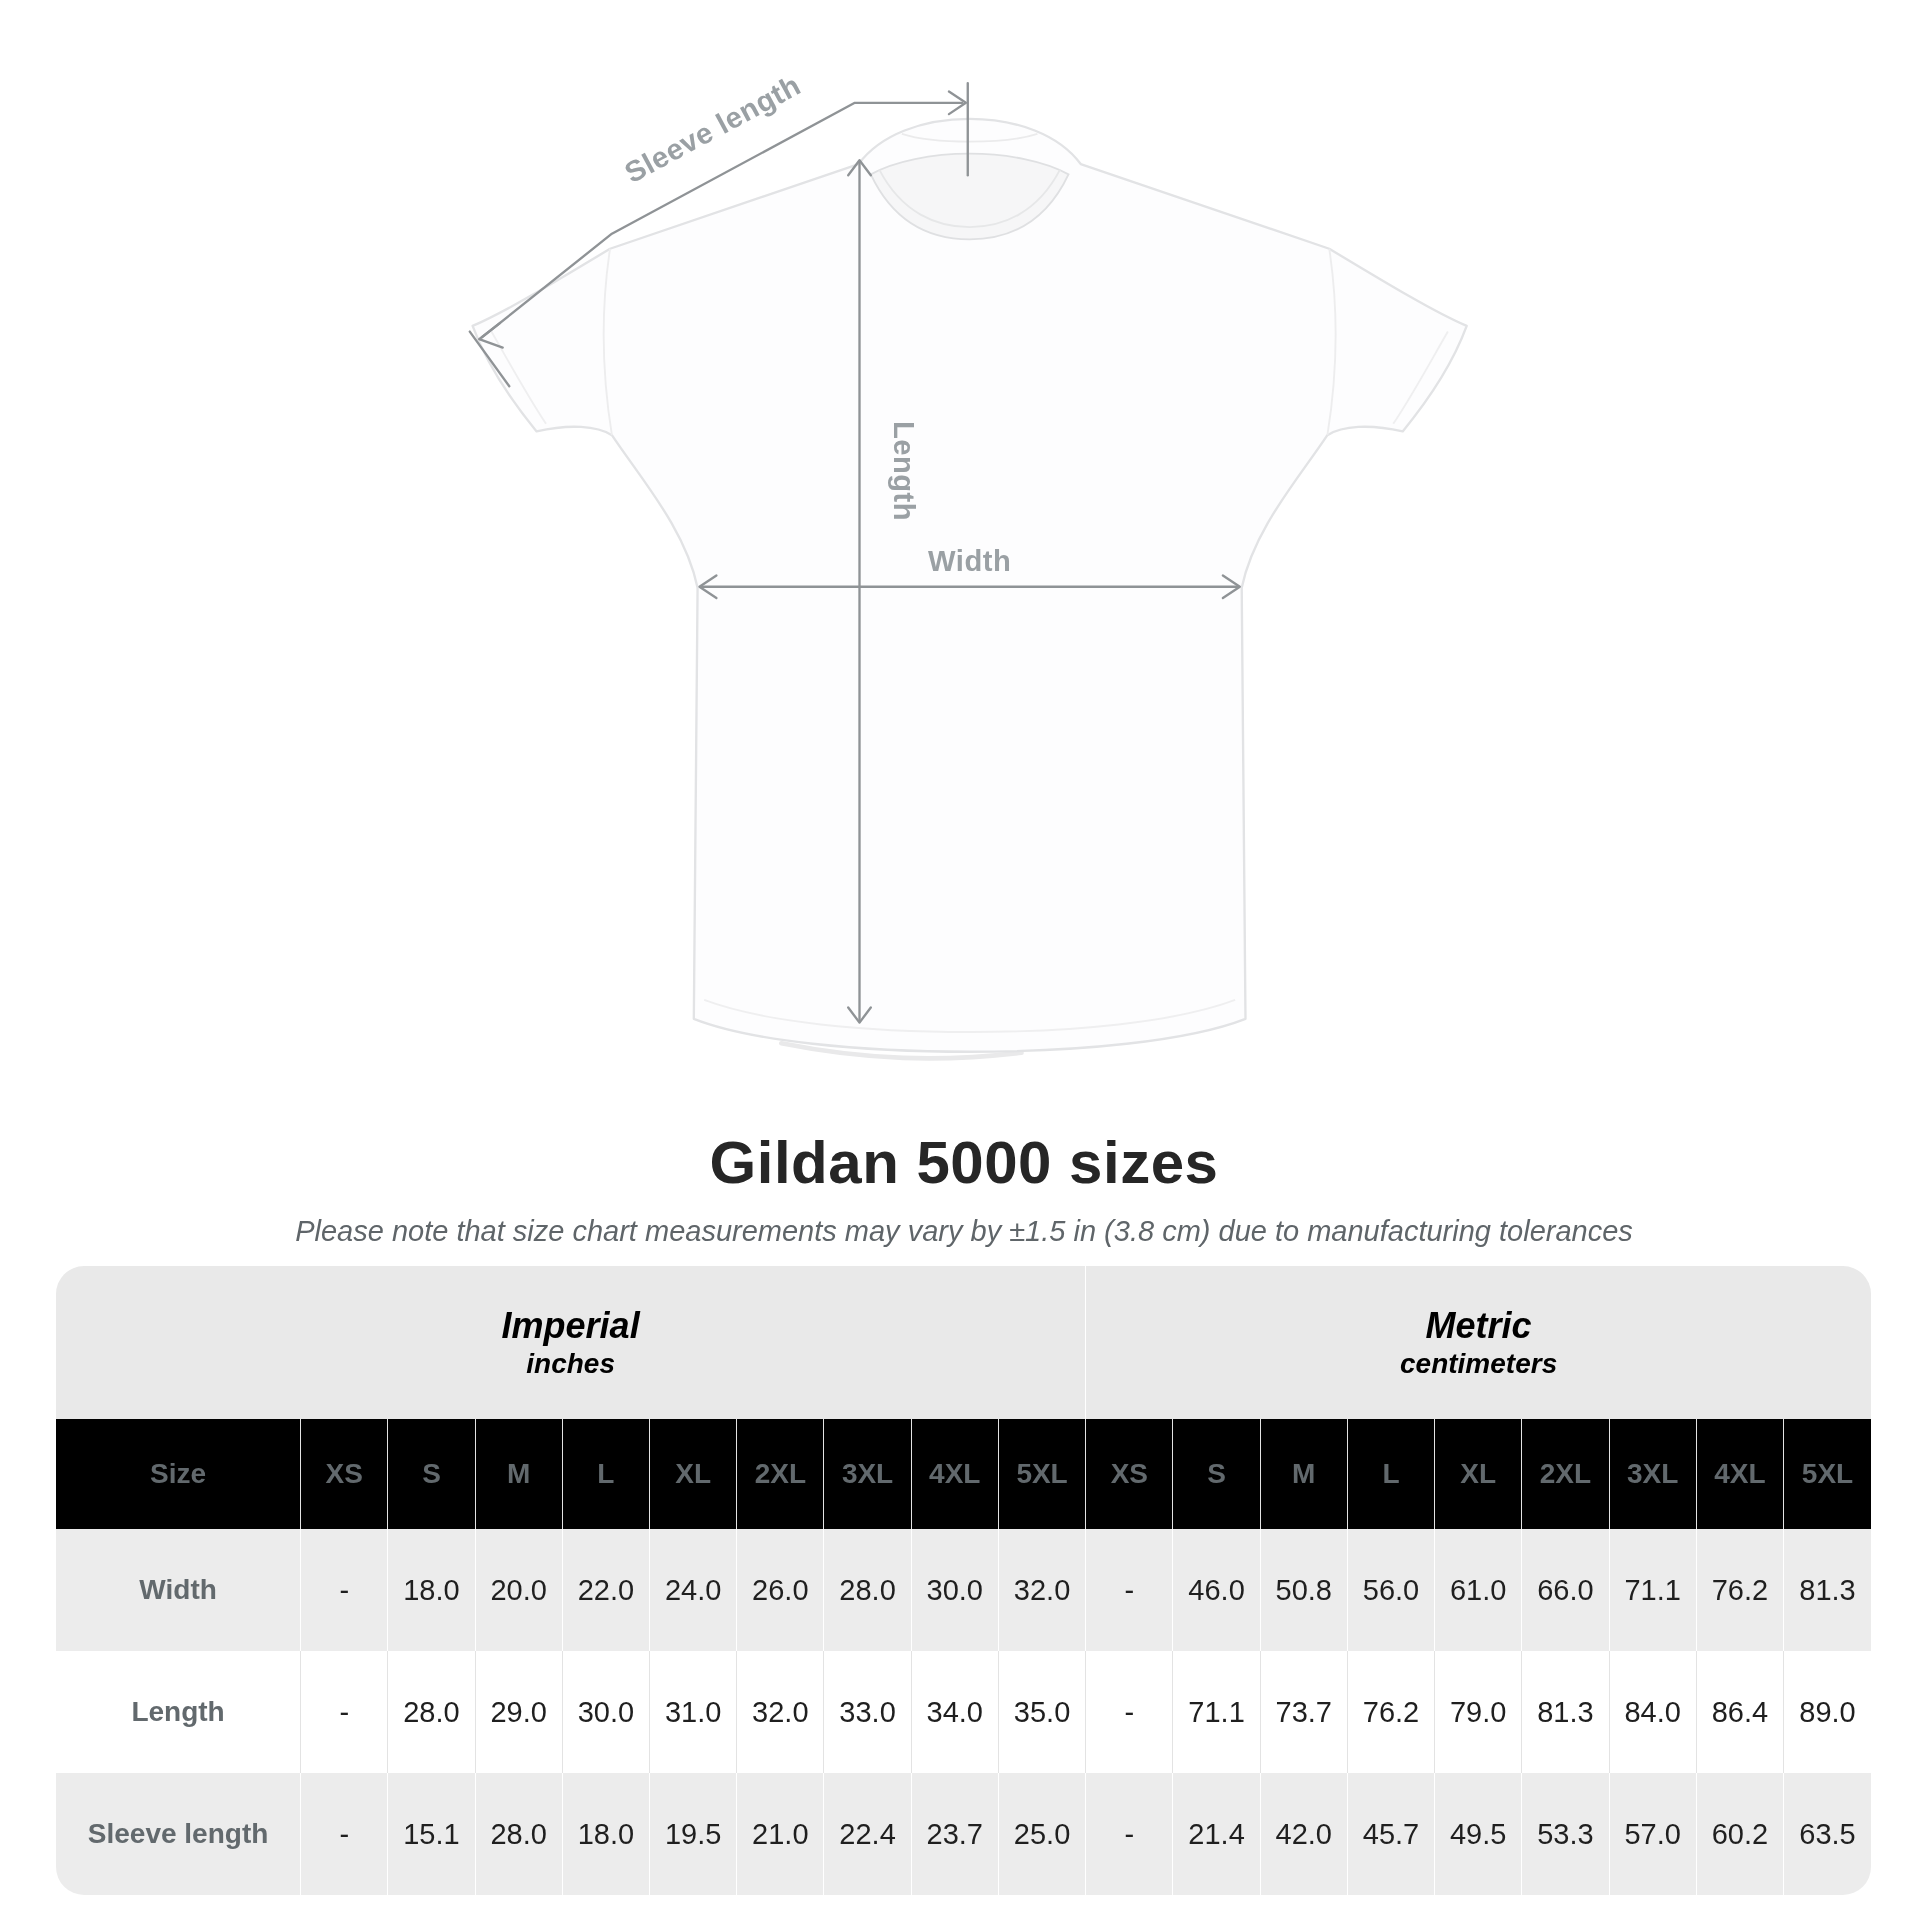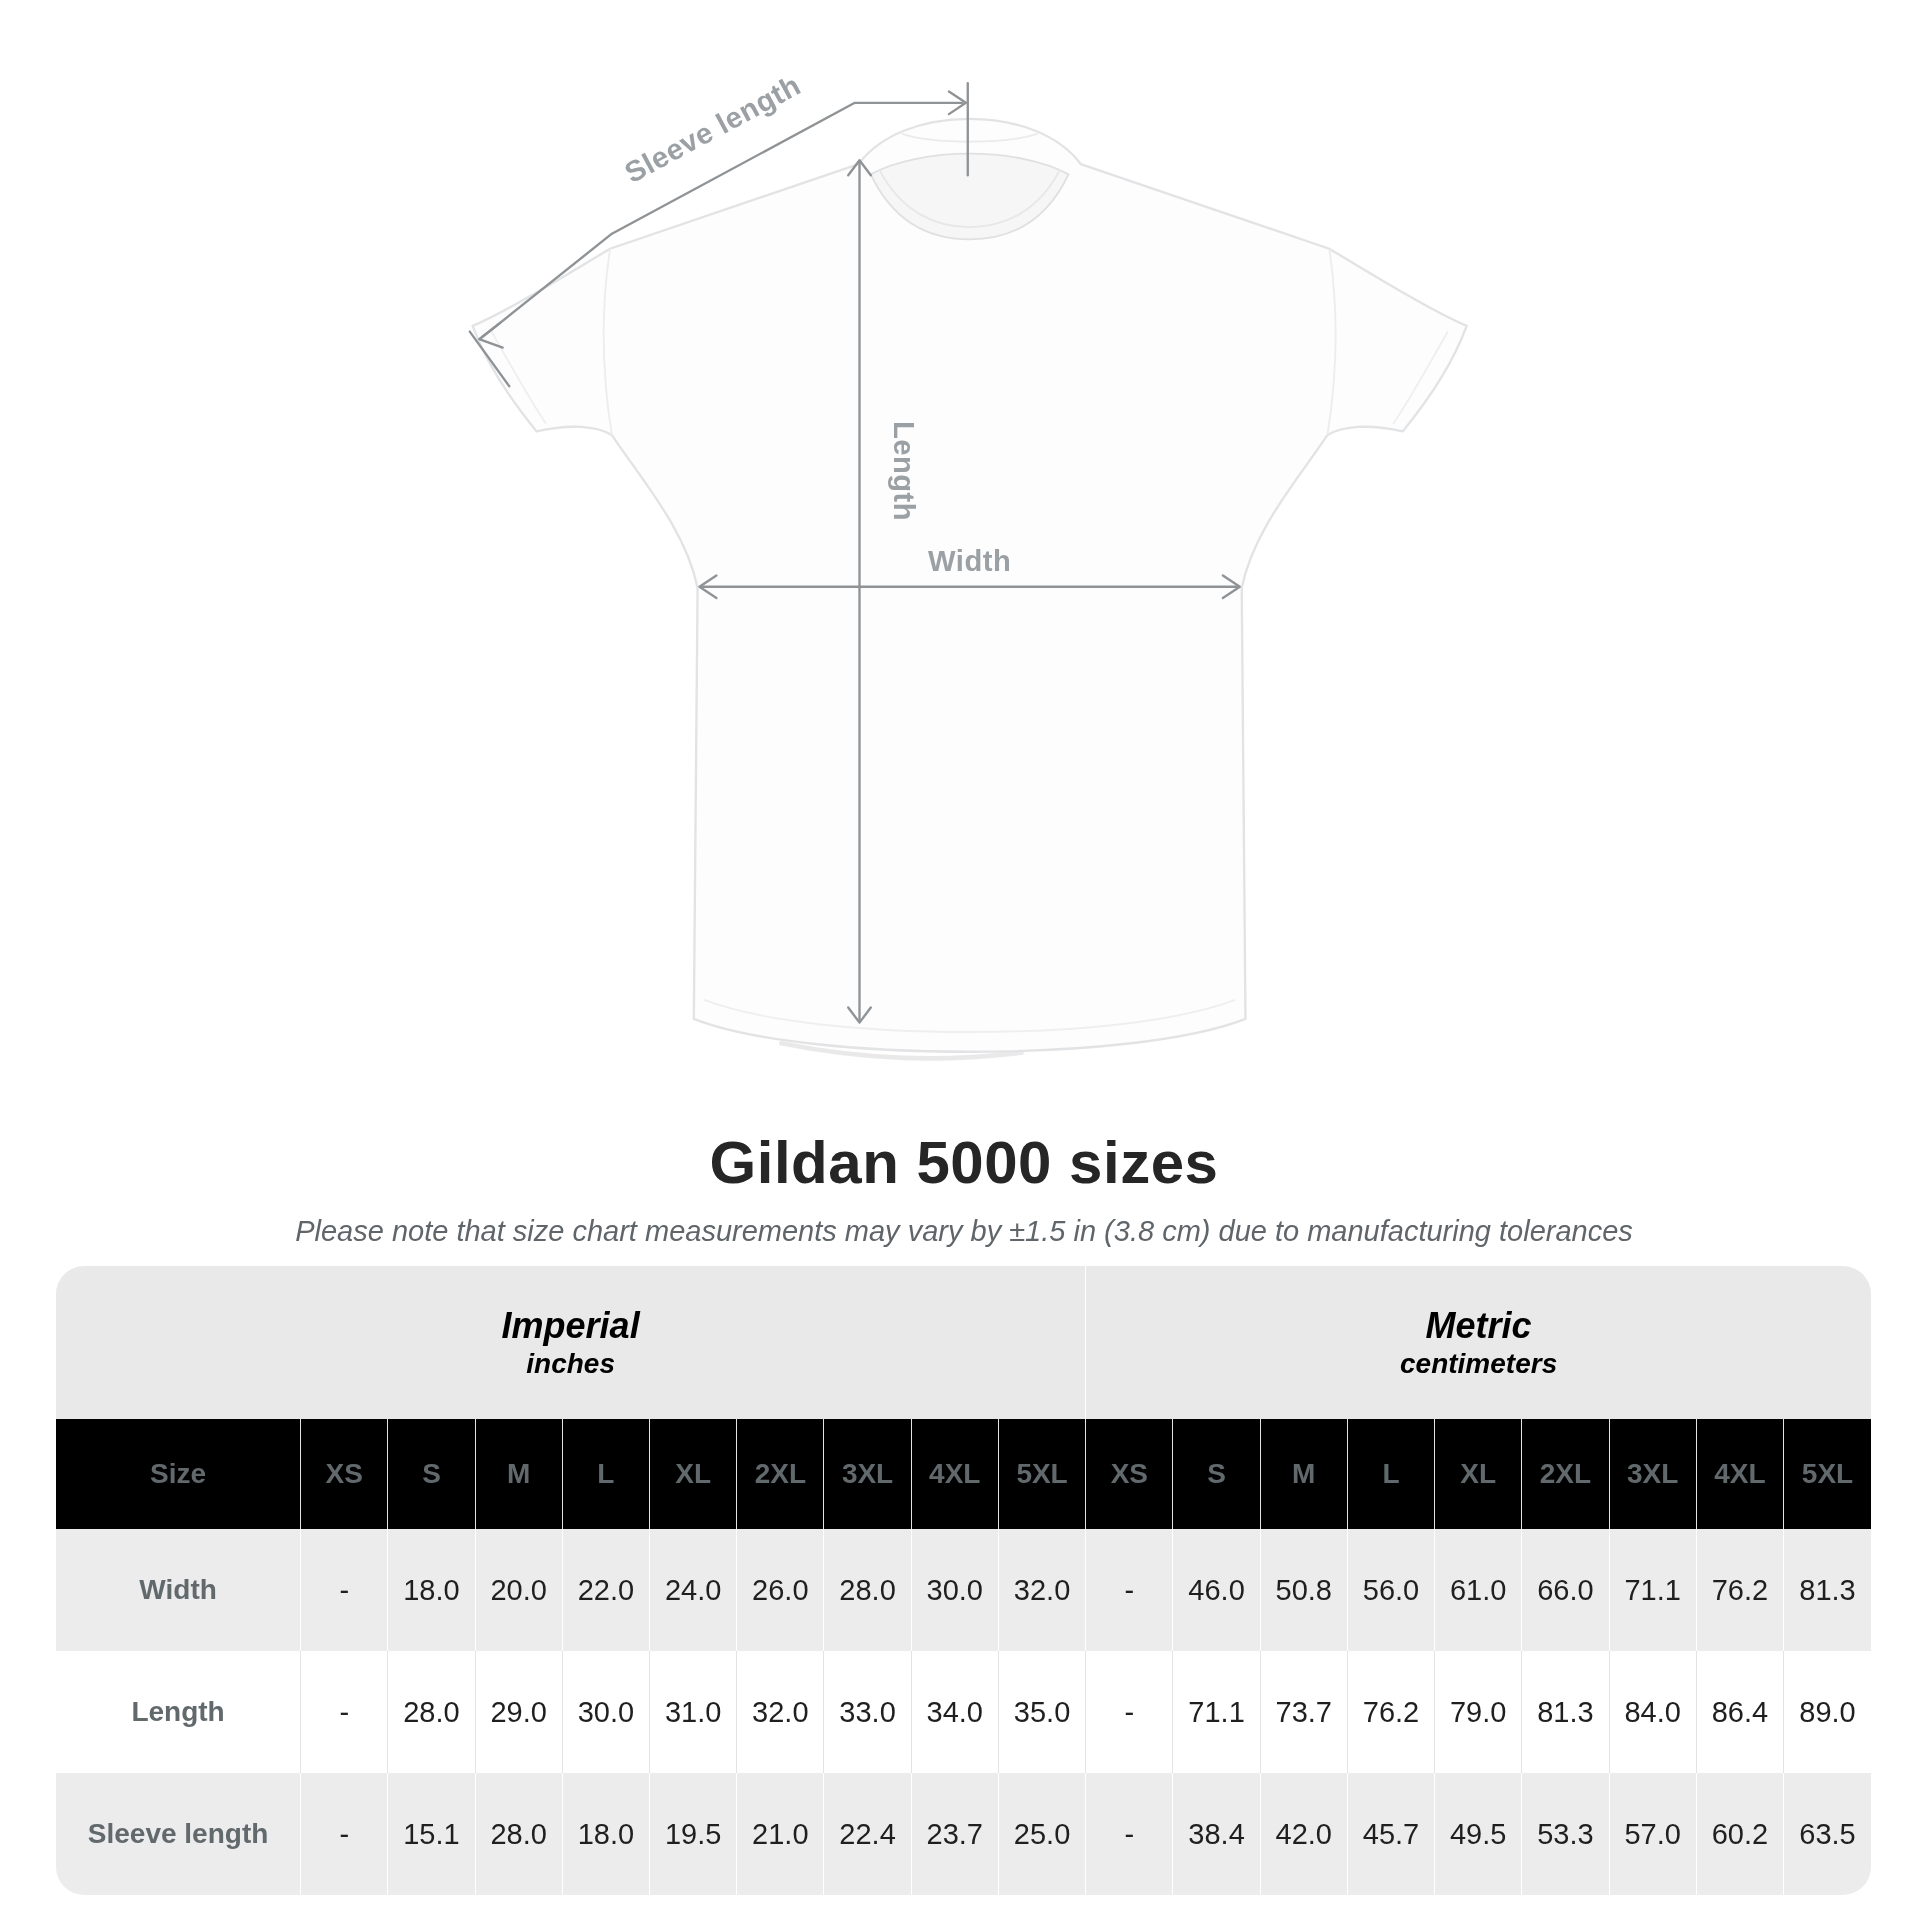--- a/index.html
+++ b/index.html
@@ -230,21 +230,21 @@
           <td>-</td>
           <td>15.1</td>
           <td>28.0</td>
           <td>18.0</td>
           <td>19.5</td>
           <td>21.0</td>
           <td>22.4</td>
           <td>23.7</td>
           <td>25.0</td>
           <td>-</td>
-          <td>38.4</td>
+          <td>21.4</td>
           <td>42.0</td>
           <td>45.7</td>
           <td>49.5</td>
           <td>53.3</td>
           <td>57.0</td>
           <td>60.2</td>
           <td>63.5</td>
         </tr>
       </tbody>
   </table>

